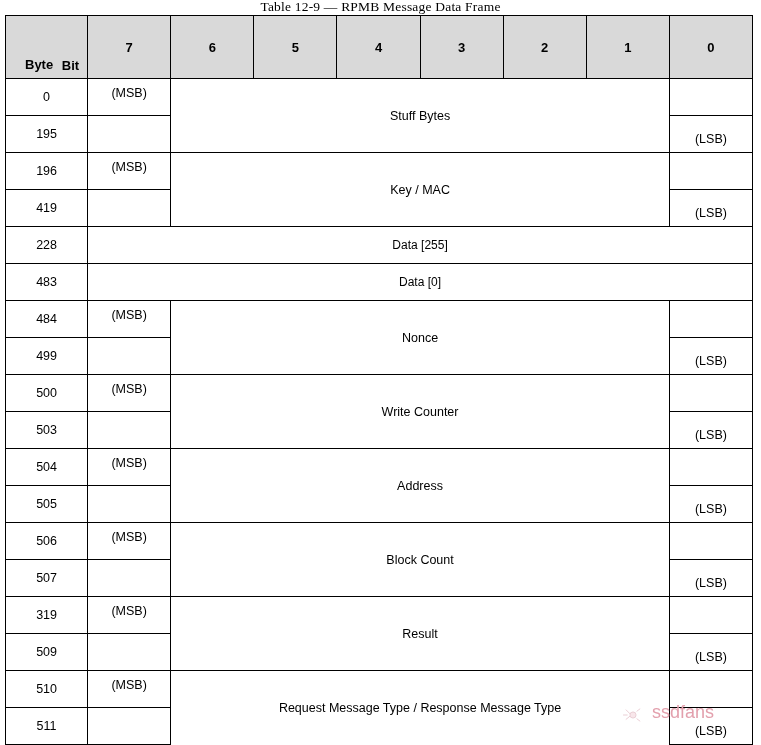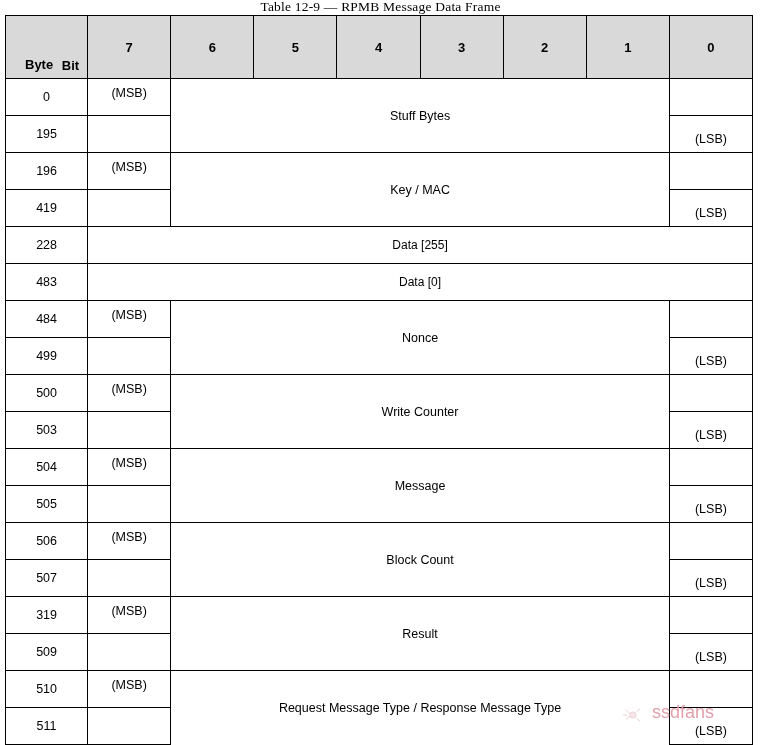--- a/index.html
+++ b/index.html
@@ -286,21 +286,21 @@
       <td class="lsb-cell">
         <span class="lsb-text">(LSB)</span>
       </td>
     </tr>
 
     <tr>
       <td class="byte-cell">504</td>
       <td class="msb-cell">
         <span class="msb-text">(MSB)</span>
       </td>
-      <td class="field-label no-hrule-bottom" colspan="6" rowspan="2">Message</td>
+      <td class="field-label no-hrule-bottom" colspan="6" rowspan="2">Address</td>
       <td class="over-lsb"></td>
     </tr>
     <tr>
       <td class="byte-cell">505</td>
       <td class="bit-cell under-msb"></td>
       <td class="lsb-cell">
         <span class="lsb-text">(LSB)</span>
       </td>
     </tr>
 

